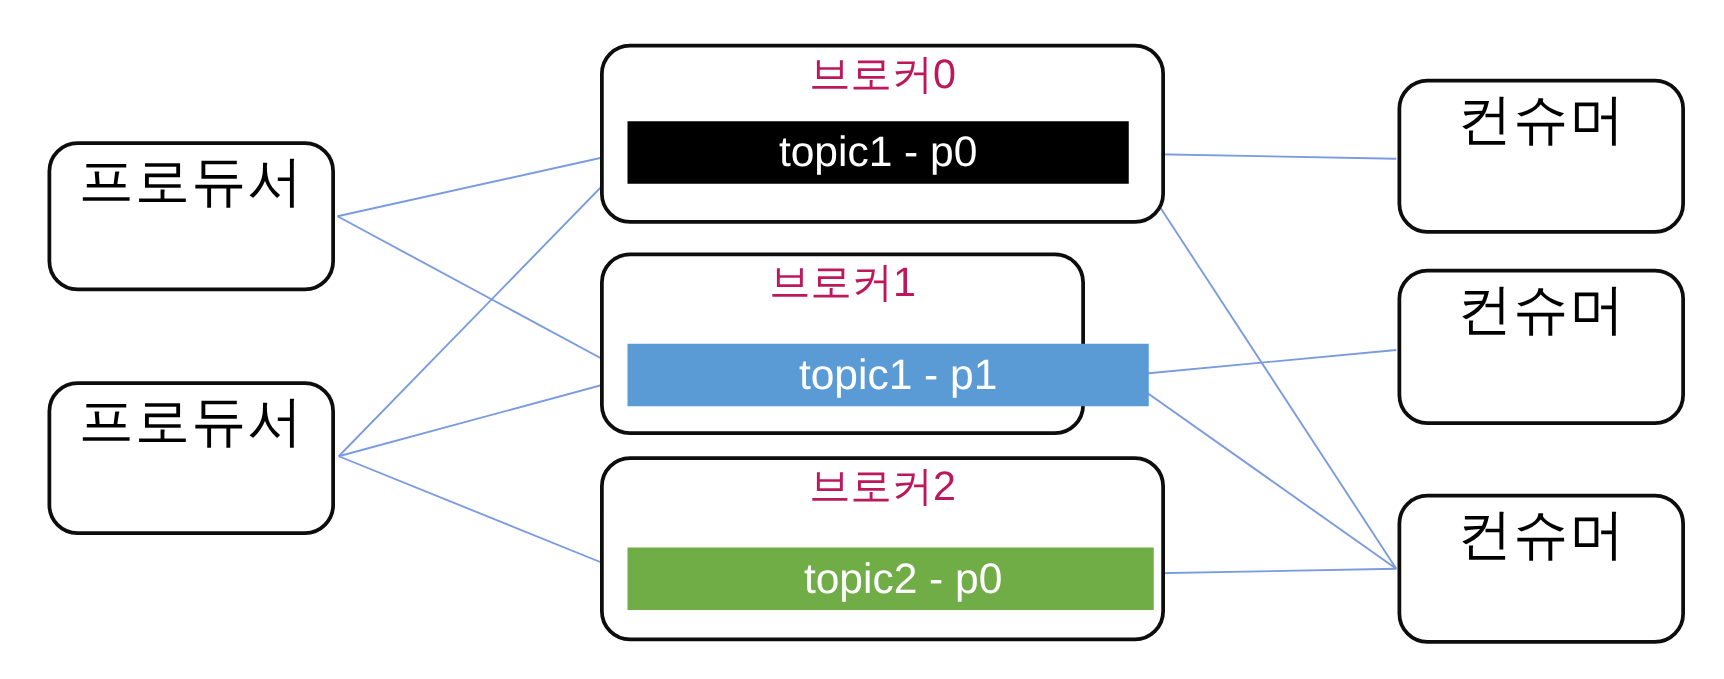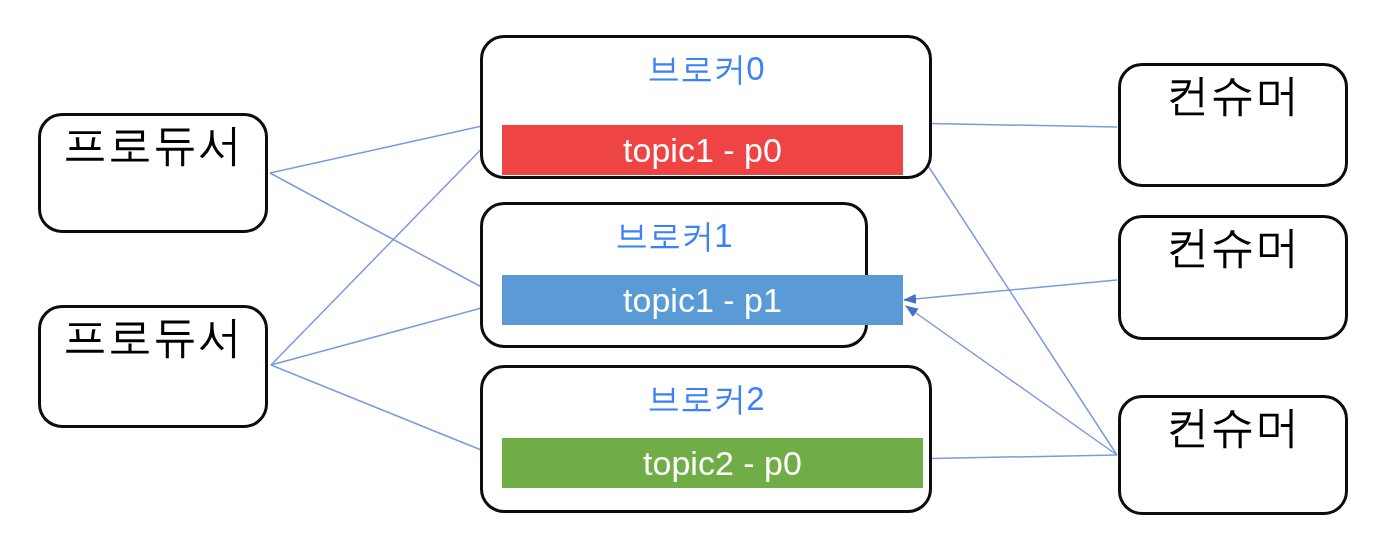--- a/index.html
+++ b/index.html
@@ -39,24 +39,24 @@
     align-items: flex-start;
     justify-content: center;
     font-size: 44px;
     color: #000000;
     letter-spacing: 1px;
   }
   .broker-title {
     position: absolute;
     left: 0;
     right: 0;
-    top: 11px;
+    top: 1px;
     text-align: center;
     font-size: 33px;
-    color: #3b82f6;
+    color: #be185d;
     line-height: 40px;
   }
   .partition {
     position: absolute;
     left: 19px;
     width: 401px;
     height: 50px;
     display: flex;
     align-items: center;
     justify-content: center;
@@ -89,28 +89,28 @@
 
   <div class="node endpoint" style="left:38px; top:113px; width:230px; height:120px;">
     <span>프로듀서</span>
   </div>
   <div class="node endpoint" style="left:38px; top:305px; width:230px; height:123px;">
     <span>프로듀서</span>
   </div>
 
   <div class="node" style="left:480px; top:35px; width:452px; height:144px;">
     <div class="broker-title">브로커0</div>
-    <div class="partition" style="top: 59px; background: #ef4444; color: rgb(255, 255, 255); margin-top: 28px;">
+    <div class="partition" style="top: 59px; background: #000000; color: rgb(255, 255, 255);">
       <span>topic1 - p0</span>
     </div>
   </div>
 
   <div class="node" style="left:480px; top:202px; width:388px; height:146px;">
     <div class="broker-title">브로커1</div>
-    <div class="partition" style="top: 70px; background: rgb(91, 155, 213); color: rgb(255, 255, 255);">
+    <div class="partition" style="top: 70px; background: rgb(91, 155, 213); color: rgb(255, 255, 255); padding-left: 16px;">
       <span>topic1 - p1</span>
     </div>
   </div>
 
   <div class="node" style="left:480px; top:365px; width:452px; height:148px;">
     <div class="broker-title">브로커2</div>
     <div class="partition" style="top: 70px; background: rgb(112, 173, 71); color: rgb(255, 255, 255); padding-left: 20px;">
       <span>topic2 - p0</span>
     </div>
   </div>

